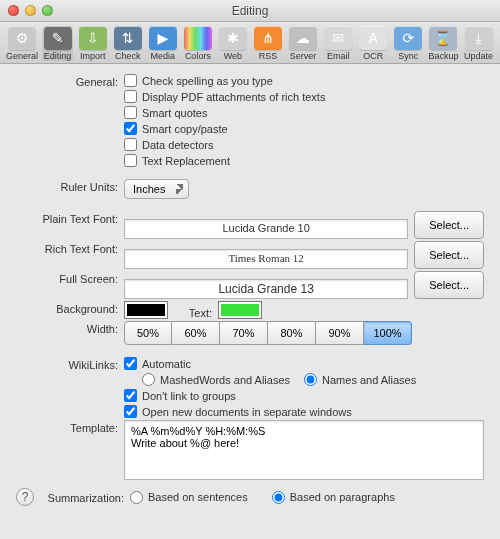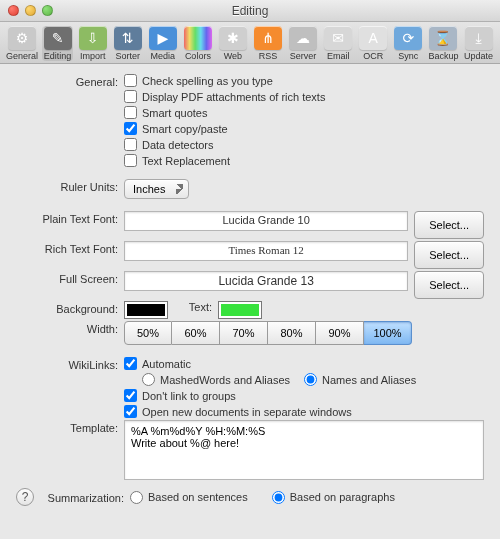--- a/index.html
+++ b/index.html
@@ -38,21 +38,21 @@
   .tb-icon {
     width:28px; height:24px; border-radius:4px;
     display:flex; align-items:center; justify-content:center;
     box-shadow: inset 0 1px 0 rgba(255,255,255,.6), 0 1px 1px rgba(0,0,0,.15);
   }
   .tb-label { margin-top:1px; white-space:nowrap; }
   .content { padding: 10px 16px 12px; }
   .row { display:flex; align-items:flex-start; margin-bottom:4px; }
   .row.tight { margin-bottom:2px; }
   .lbl { width: 108px; text-align:right; padding-right:6px; padding-top:2px; color:#333; }
-  .field { flex:1; display:flex; align-items:flex-start; gap:6px; flex-wrap:wrap; }
+  .field { flex:1; display:flex; align-items:flex-end; gap:6px; flex-wrap:wrap; }
   .chk-col { flex:1; display:flex; flex-direction:column; gap:3px; }
   label.chk { display:flex; align-items:center; gap:5px; }
   input[type=checkbox], input[type=radio] { margin:0; }
   .select {
     -webkit-appearance:none; appearance:none;
     background: linear-gradient(#fdfdfd,#e7e7e7);
     border:1px solid #a9a9a9; border-radius:4px;
     padding:2px 22px 2px 8px; font-size:11px; height:20px;
     box-shadow: 0 1px 0 #fff inset;
   }
@@ -126,21 +126,21 @@
     <div class="tb-item sel">
       <div class="tb-icon" style="background: rgb(111, 111, 111); color: rgb(255, 255, 255); font-size: 14px;">✎</div>
       <div class="tb-label">Editing</div>
     </div>
     <div class="tb-item">
       <div class="tb-icon" style="background: rgb(141, 187, 99); color: rgb(255, 255, 255); font-size: 14px;">⇩</div>
       <div class="tb-label">Import</div>
     </div>
     <div class="tb-item">
       <div class="tb-icon" style="background: rgb(95, 125, 156); color: rgb(255, 255, 255); font-size: 14px;">⇅</div>
-      <div class="tb-label">Sorter</div>
+      <div class="tb-label">Check</div>
     </div>
     <div class="tb-item">
       <div class="tb-icon" style="background: rgb(74, 144, 217); color: rgb(255, 255, 255); font-size: 14px;">▶</div>
       <div class="tb-label">Media</div>
     </div>
     <div class="tb-item">
       <div class="tb-icon" style="background: linear-gradient(90deg, rgb(238, 102, 102), rgb(238, 221, 102), rgb(102, 221, 102), rgb(102, 221, 238), rgb(102, 102, 238), rgb(221, 102, 238)); color: rgb(255, 255, 255); font-size: 14px;"></div>
       <div class="tb-label">Colors</div>
     </div>
     <div class="tb-item">

